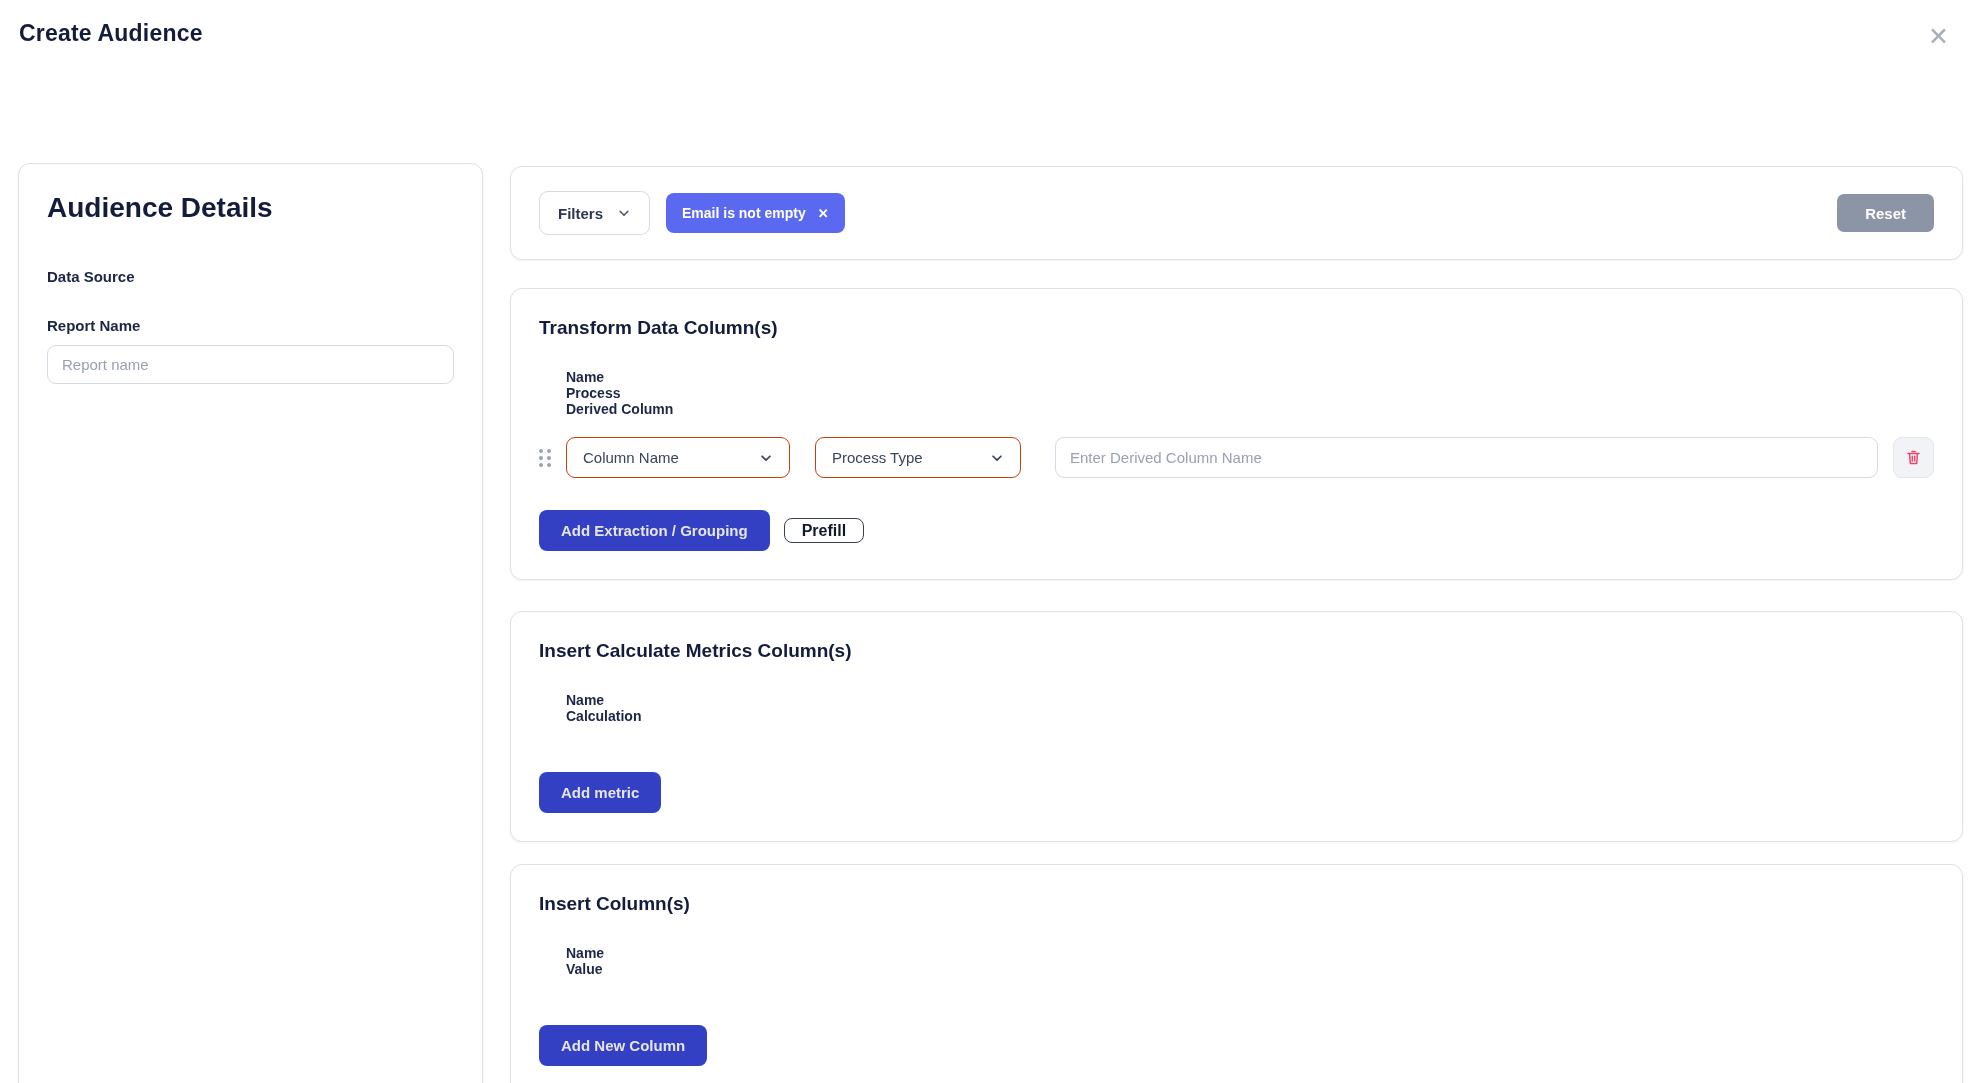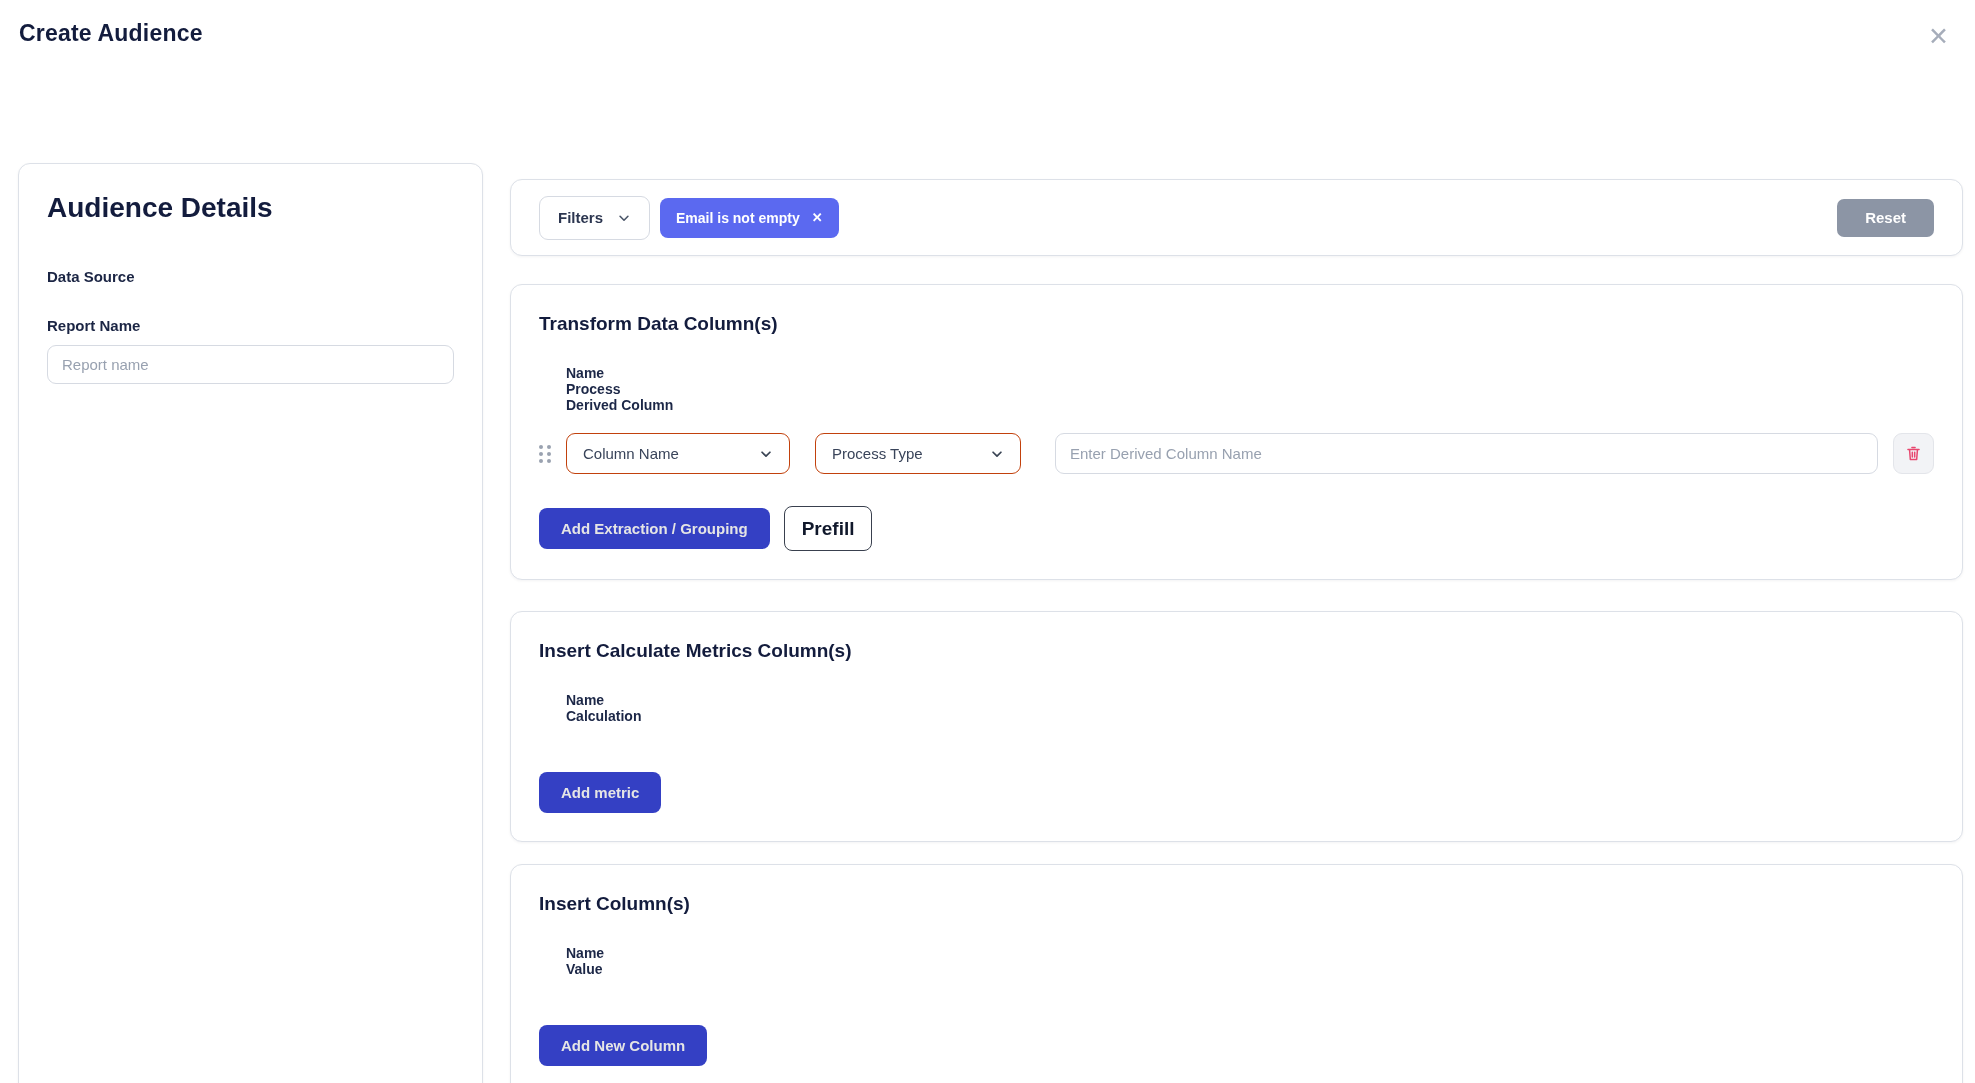--- a/index.html
+++ b/index.html
@@ -28,21 +28,21 @@
   .report-block { margin-top:32px; }
   .text-input { display:block; margin-top:10px; width:100%; height:39px; padding:0 14px;
     border:1px solid #d6dae2; border-radius:9px; font-size:15px; color:#212c4b; background:#fff;
     font-family:"Liberation Sans", sans-serif; }
   .text-input::placeholder { color:#98a1b0; }
 
   
   .right-col { flex:1; display:flex; flex-direction:column; }
 
   
-  .filters-card { height:77px; display:flex; align-items:center; gap:10px; padding:0 28px; margin-bottom:28px; }
+  .filters-card { height:94px; display:flex; align-items:center; gap:16px; padding:0 28px; margin-bottom:28px; }
   .filters-btn { height:44px; display:flex; align-items:center; gap:14px; padding:0 18px;
     background:#fff; border:1px solid #d6dae2; border-radius:9px; cursor:pointer;
     font-size:15px; font-weight:600; color:#2c3650; font-family:"Liberation Sans", sans-serif; }
   .pill { height:40px; display:flex; align-items:center; gap:12px; padding:0 16px;
     background:#5b69f0; color:#fff; border-radius:8px; font-size:14px; font-weight:700; }
   .pill .pill-x { font-size:13px; font-weight:700; cursor:pointer; line-height:1; }
   .reset-btn { margin-left:auto; height:38px; padding:0 28px; background:#8c95a5; color:#fff;
     border:0; border-radius:7px; font-size:15px; font-weight:700; cursor:pointer;
     font-family:"Liberation Sans", sans-serif; }
 
@@ -70,22 +70,22 @@
   .derived-input { flex:1; height:41px; margin:0 15px 0 34px; padding:0 14px;
     border:1px solid #d6dae2; border-radius:9px; font-size:15px; color:#212c4b; background:#fff;
     font-family:"Liberation Sans", sans-serif; }
   .derived-input::placeholder { color:#98a1b0; }
   .trash-btn { width:41px; height:41px; flex:none; display:flex; align-items:center; justify-content:center;
     background:#f2f3f6; border:1px solid #e3e5ea; border-radius:9px; cursor:pointer; }
 
   .actions { margin-top:32px; display:flex; align-items:center; }
   .btn-primary { height:41px; padding:0 22px; background:#3440c4; color:#e5e5e5; border:0; border-radius:8px;
     font-size:15px; font-weight:700; cursor:pointer; font-family:"Liberation Sans", sans-serif; }
-  .btn-outline { height:45px; padding:0 17px; margin-left:14px; background:#fff; color:#10182b;
-    border:1.5px solid #39404e; border-radius:8px; font-size:19px; font-weight:700; cursor:pointer;
+  .btn-outline { height:25px; padding:0 17px; margin-left:14px; background:#fff; color:#10182b;
+    border:1.5px solid #39404e; border-radius:8px; font-size:16px; font-weight:700; cursor:pointer;
     font-family:"Liberation Sans", sans-serif; }
   .section .btn-primary.solo { margin-top:28px; }
 </style>
 </head>
 <body>
 
 <div>
 
   <div class="modal-header">
     <h1>Create Audience</h1>

